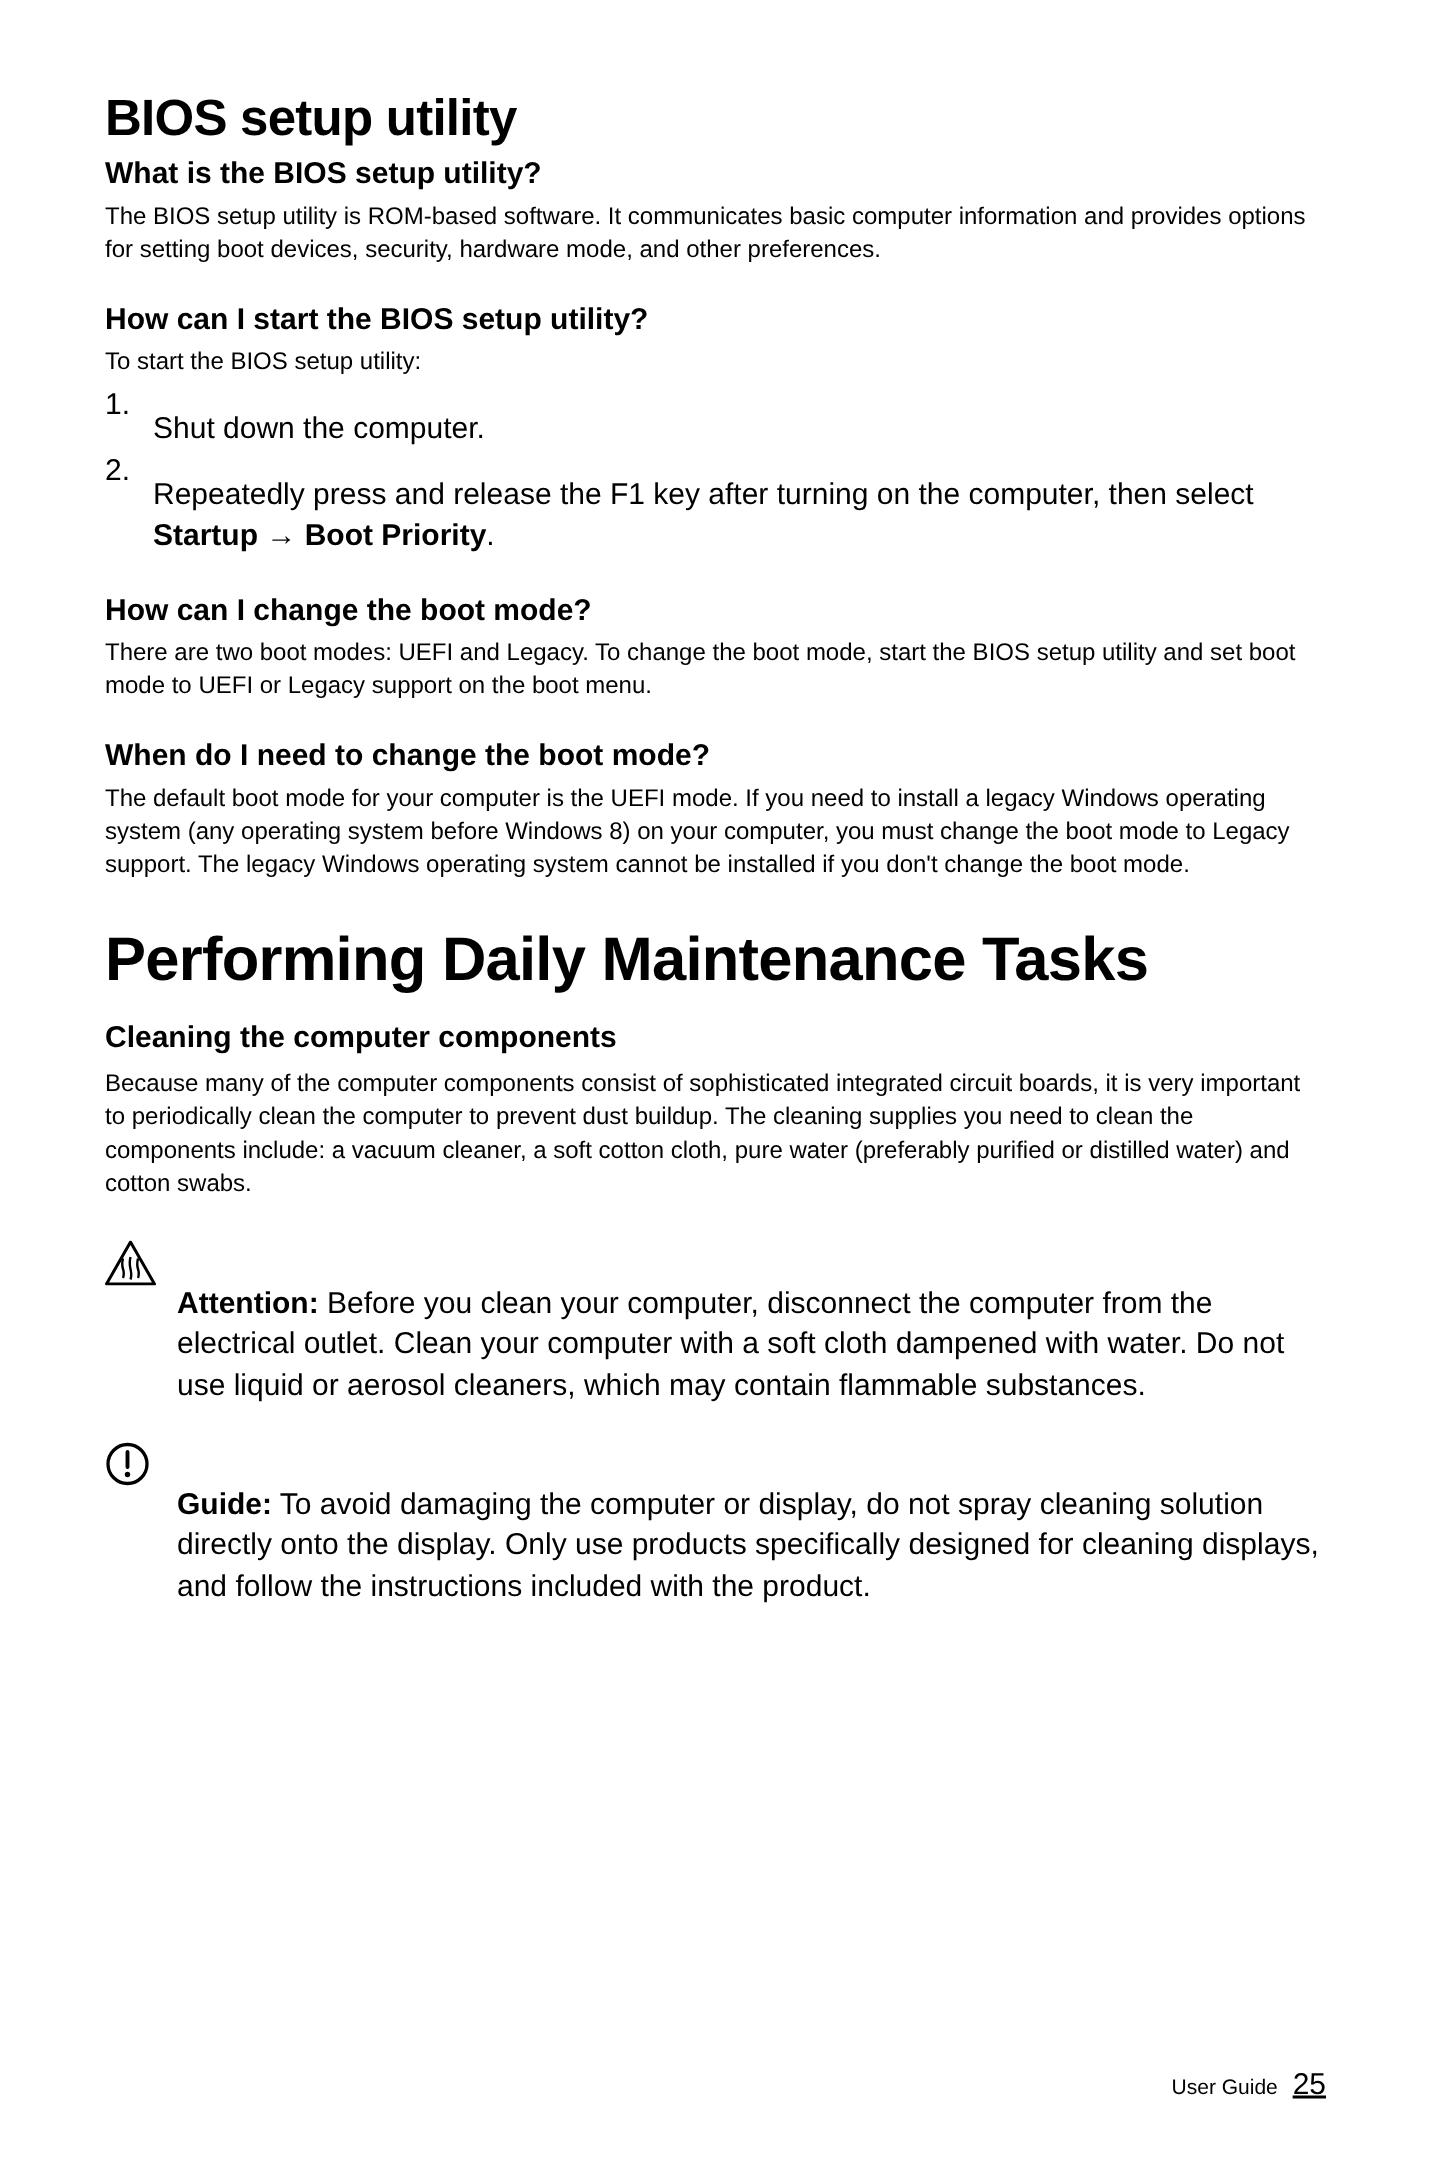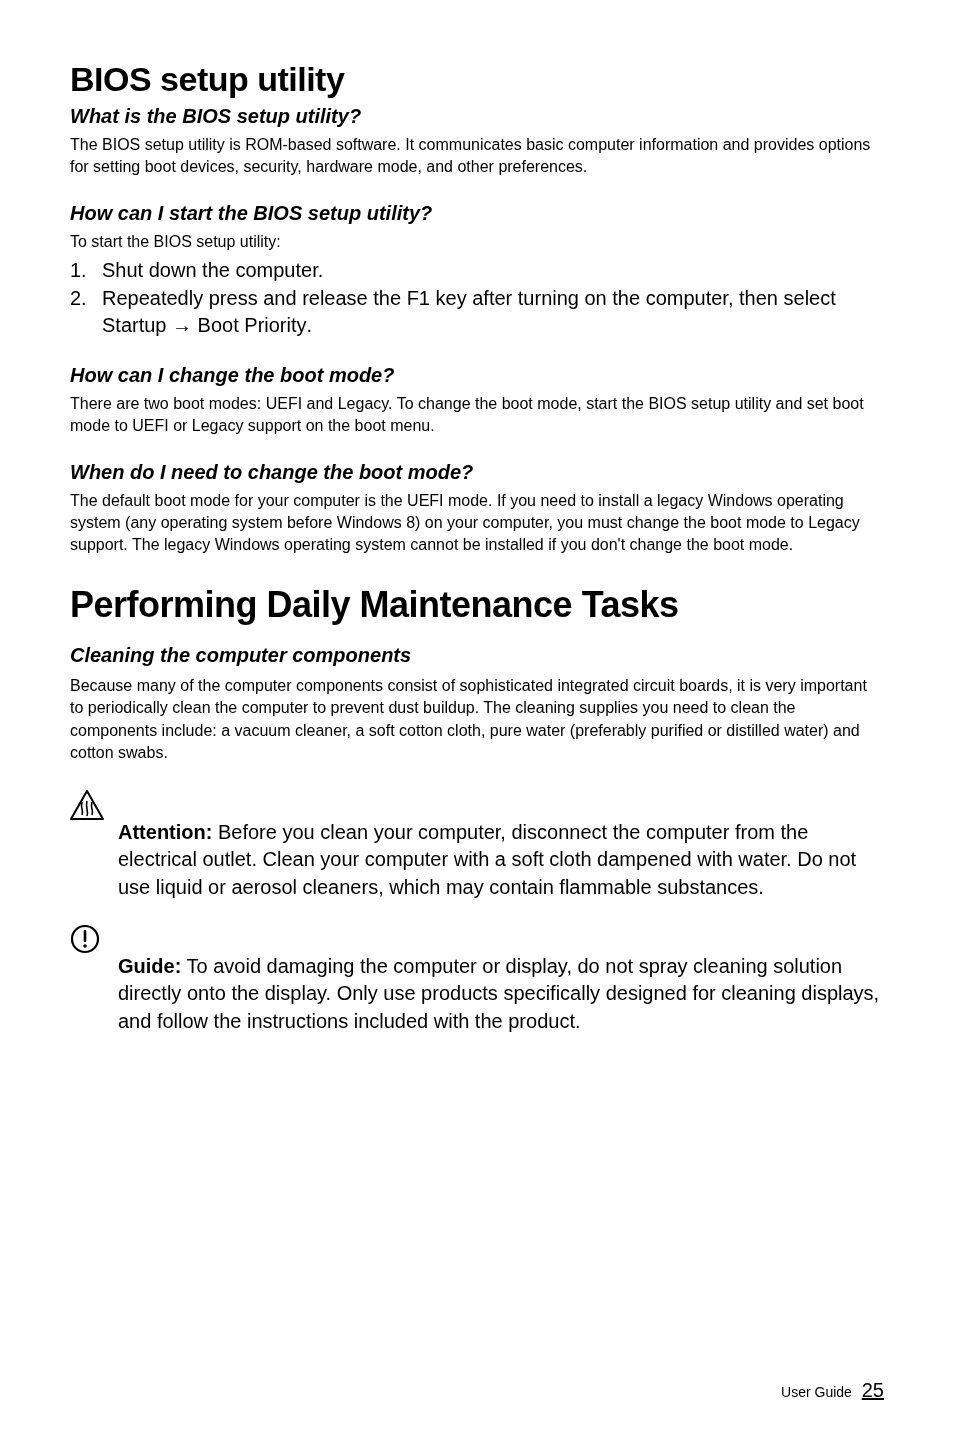--- a/index.html
+++ b/index.html
@@ -16,54 +16,54 @@
       color: #000000;
       position: relative;
     }
     h1 {
       font-size: 34px;
       font-weight: bold;
       margin-bottom: 6px;
       letter-spacing: -0.5px;
     }
     h2 {
-      font-size: 36px;
+      font-size: 41px;
       font-weight: bold;
       margin-top: 28px;
       margin-bottom: 18px;
       letter-spacing: -0.5px;
     }
     .subhead {
       font-size: 20px;
       font-weight: 600;
       margin-bottom: 6px;
-      font-style: italic;
     }
     .para {
       font-size: 16px;
       font-weight: 300;
       line-height: 1.38;
       margin-bottom: 24px;
       color: #000;
     }
     .list-item {
       font-size: 20px;
       font-weight: 300;
       line-height: 1.38;
       display: flex;
     }
     .list-num {
       width: 32px;
       flex-shrink: 0;
     }
     .list-text {
       flex: 1;
+      margin-top: 16px;
     }
     .bold-inline {
-      font-weight: 400;
+      font-weight: 700;
     }
     .callout {
       display: flex;
       margin-bottom: 20px;
     }
     .callout-icon {
       width: 48px;
       flex-shrink: 0;
       padding-top: 2px;
     }

